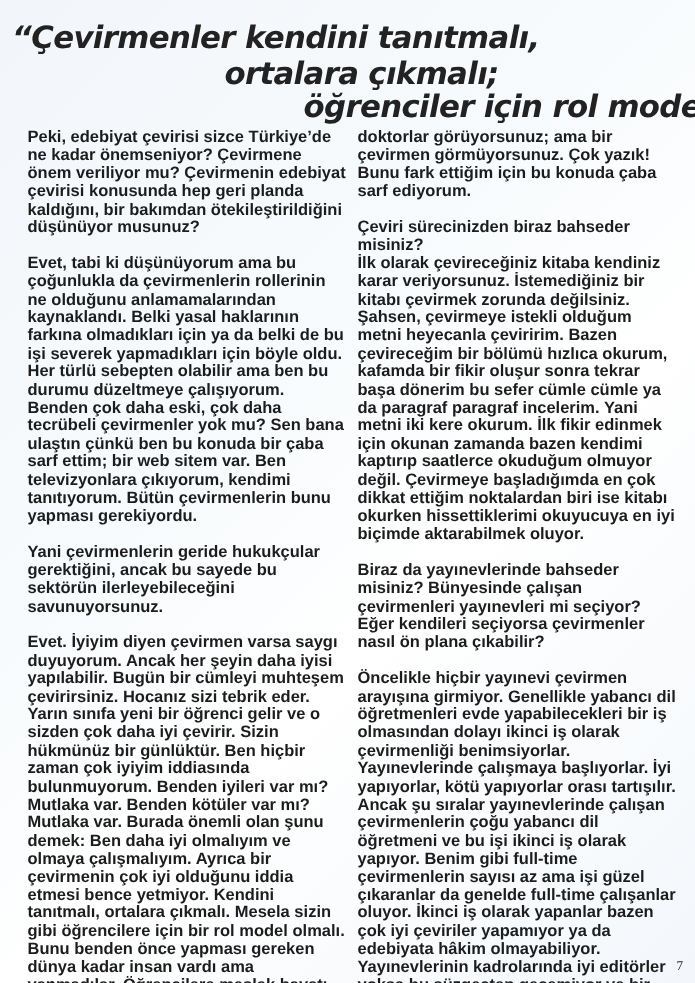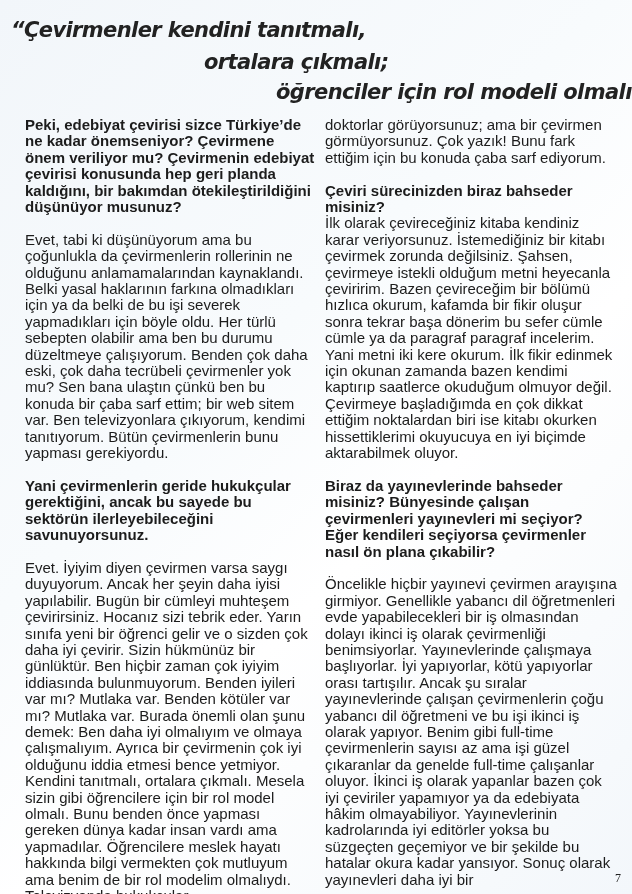--- a/index.html
+++ b/index.html
@@ -6,33 +6,33 @@
     body {
       width: 632px; height: 894px; overflow: hidden; position: relative;
       background: linear-gradient(135deg, #f2f6fa 0%, #f8fbfd 40%, #ffffff 60%, #f3f7fb 100%);
       color: #1c1c1c;
       font-family: "Liberation Sans", sans-serif;
     }
     .quote {
       position: absolute; left: 0; top: 0; width: 632px; height: 110px;
       font-family: "DejaVu Sans", sans-serif;
       font-style: italic; font-weight: bold; color: #222;
-      font-size: 21px; letter-spacing: -0.6px;
+      font-size: 28px; letter-spacing: -0.6px;
     }
     .quote .l { position: absolute; white-space: nowrap; }
     .quote .l1 { left: 11px; top: 18px; }
     .quote .l2 { left: 204px; top: 50px; }
     .quote .l3 { left: 276px; top: 80px; }
     .col {
       position: absolute; top: 117px; width: 292px;
       font-size: 15px; line-height: 16.4px;
     }
     .col.left { left: 25px; }
     .col.right { left: 325px; }
-    .col p { margin: 0 0 16.4px 0; }
+    .col p { margin: 0 0 16.4px 0; font-weight: bold; }
     .col p.q { font-weight: bold; }
     .col p.nogap { margin-bottom: 0; }
     .page-num {
       position: absolute; right: 11px; top: 871px;
       font-family: "Liberation Serif", serif; font-size: 12px; color: #222;
     }
   </style>
 </head>
 <body>
 

